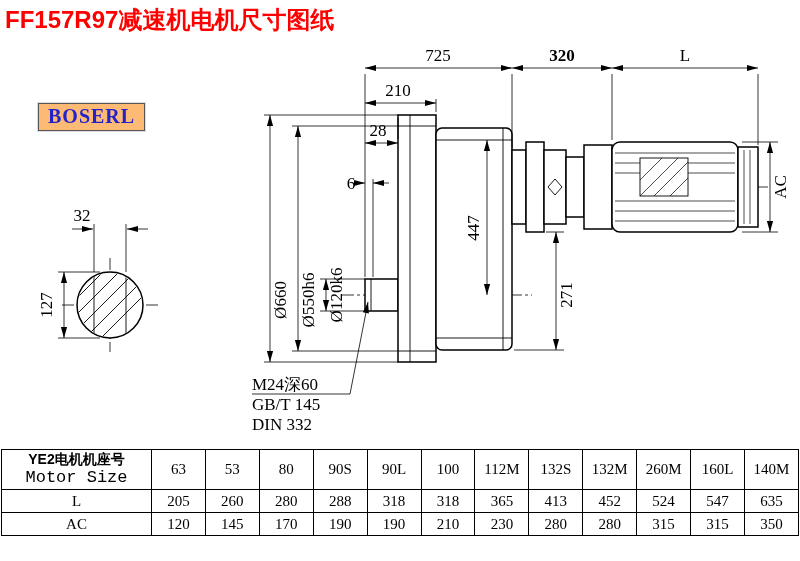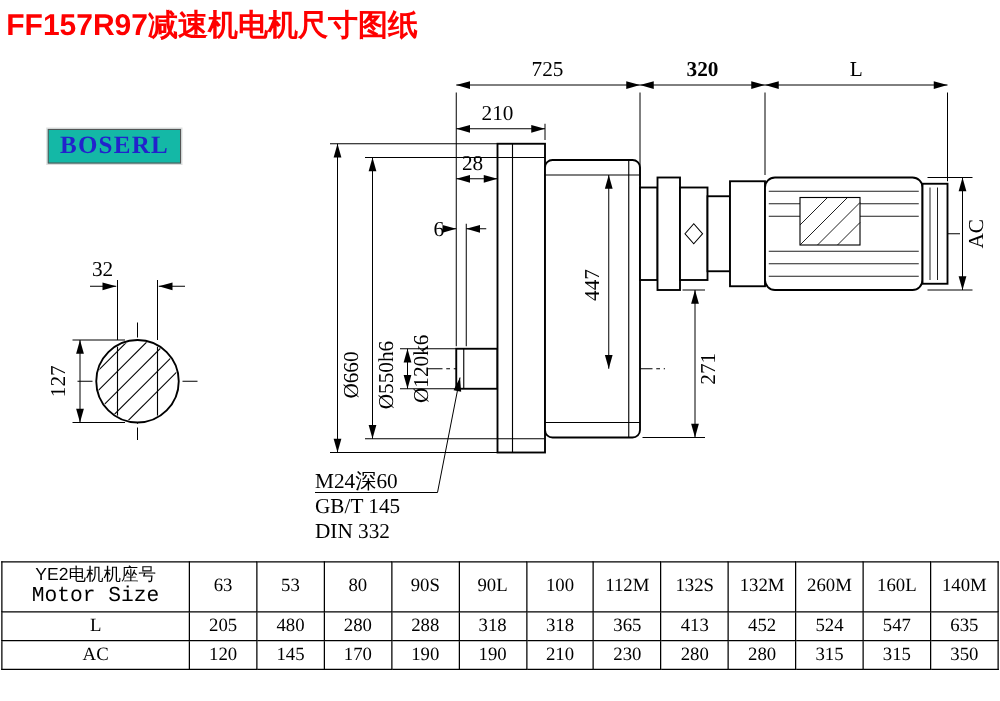--- a/index.html
+++ b/index.html
@@ -10,21 +10,21 @@
   .title {
     position:absolute; left:5px; top:4px;
     font-family:"Liberation Sans", sans-serif;
     font-weight:bold; font-size:24px; color:#fe0000; white-space:nowrap;
   }
   .logo {
     position:absolute; left:38px; top:103px;
     border:1px solid #555; outline:1px solid #ddd;
     padding:1px 9px 2px 9px;
     font-family:"Liberation Serif", serif; font-weight:bold;
-    font-size:20px; color:#2222cc; letter-spacing:1px; background:#14b8a6;
+    font-size:20px; color:#2222cc; letter-spacing:1px; background:#fdba74;
   }
 
   svg.drawing { position:absolute; left:0; top:0; }
 
   
   .ol  { fill:#fff; stroke:#000; stroke-width:1.5; }
   .ln  { fill:none; stroke:#000; stroke-width:0.9; }
   .lnf { fill:#fff; stroke:#000; stroke-width:0.9; }
   .thin{ fill:none; stroke:#000; stroke-width:0.7; }
   .cl  { fill:none; stroke:#000; stroke-width:0.8; stroke-dasharray:12 3 3 3; }
@@ -34,21 +34,21 @@
 
   .tbl {
     position:absolute; left:1px; top:449px; width:798px;
     border-collapse:collapse; table-layout:fixed; font-size:15px; color:#000;
   }
   .tbl th, .tbl td {
     border:1px solid #000; text-align:center; vertical-align:middle;
     font-weight:normal; padding:0; height:23px; overflow:hidden;
   }
   .tbl .hdr { height:40px; }
-  .cjk  { font-family:"Liberation Sans", sans-serif; font-size:14px; line-height:1.3; }
+  .cjk  { font-family:"Liberation Sans", sans-serif; font-size:14px; line-height:1.3;font-weight:bold; }
   .mono { font-family:"Liberation Mono", monospace; font-size:17px; line-height:1.2; }
 </style>
 </head>
 <body>
 
 <div class="page">
 
   <div class="title">FF157R97减速机电机尺寸图纸</div>
   <div class="logo">BOSERL</div>
 
@@ -252,21 +252,21 @@
       <th class="hdr">112M</th>
       <th class="hdr">132S</th>
       <th class="hdr">132M</th>
       <th class="hdr">260M</th>
       <th class="hdr">160L</th>
       <th class="hdr">140M</th>
     </tr>
     <tr>
       <td>L</td>
       <td>205</td>
-      <td>480</td>
+      <td>260</td>
       <td>280</td>
       <td>288</td>
       <td>318</td>
       <td>318</td>
       <td>365</td>
       <td>413</td>
       <td>452</td>
       <td>524</td>
       <td>547</td>
       <td>635</td>

